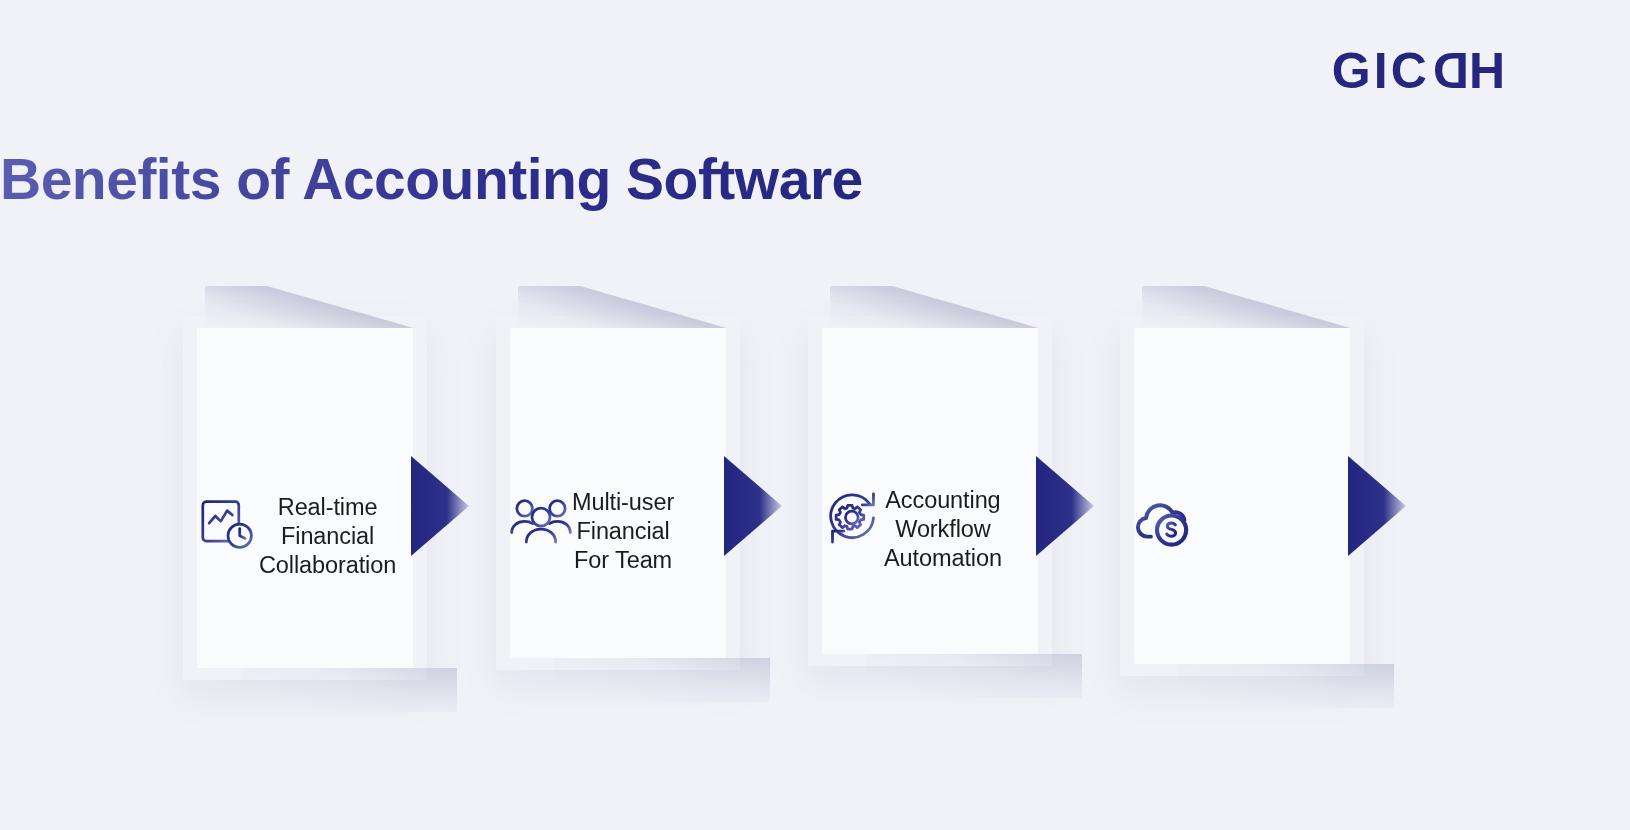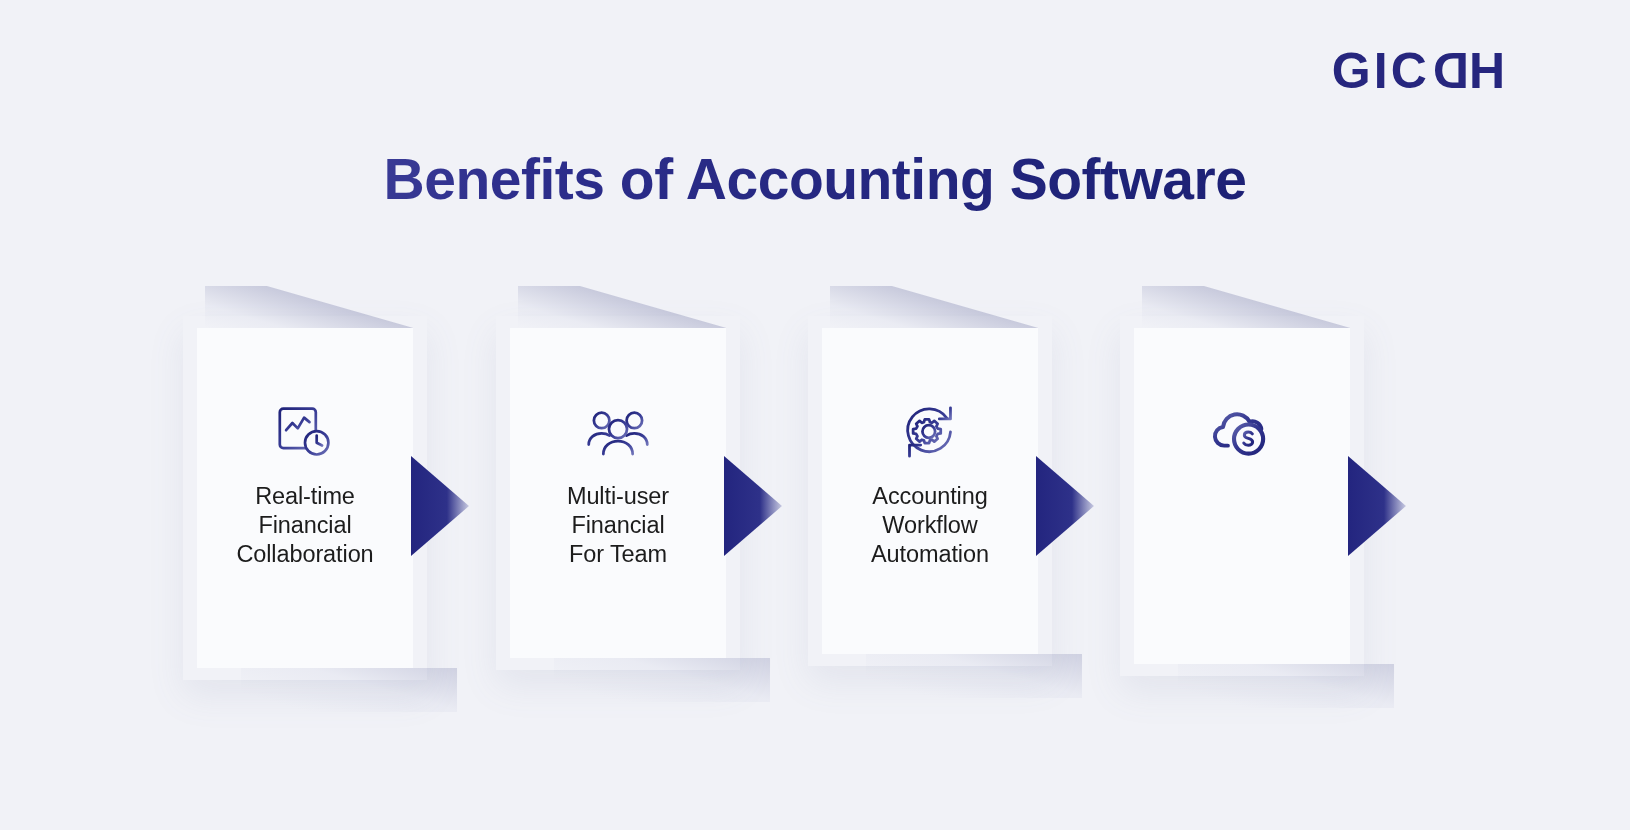--- a/index.html
+++ b/index.html
@@ -34,21 +34,21 @@
     display: inline-block;
     transform: scaleX(-1);
   }
 
   
   #page-title {
     position: absolute;
     top: 148px;
     left: 0;
     width: 100%;
-    text-align: center;
+    text-align: left;
     font-family: "Liberation Sans", sans-serif;
     font-weight: bold;
     font-size: 57px;
     letter-spacing: -0.5px;
     line-height: 1.1;
     background: linear-gradient(115deg, #5c5fb0 0%, #2d2e8c 32%, #1e2277 70%, #1b1f70 100%);
     -webkit-background-clip: text;
     background-clip: text;
     color: transparent;
     -webkit-text-fill-color: transparent;
@@ -120,21 +120,21 @@
     margin-left: -2px;
   }
 
   .card-inner {
     position: absolute;
     left: 0;
     top: 0;
     width: 100%;
     height: 100%;
     display: flex;
-    flex-direction: column;
+    flex-direction: row;
     align-items: center;
     justify-content: flex-start;
     padding-top: 76px;
   }
 
   .card-icon {
     width: 62px;
     height: 56px;
     margin-bottom: 22px;
     display: flex;

